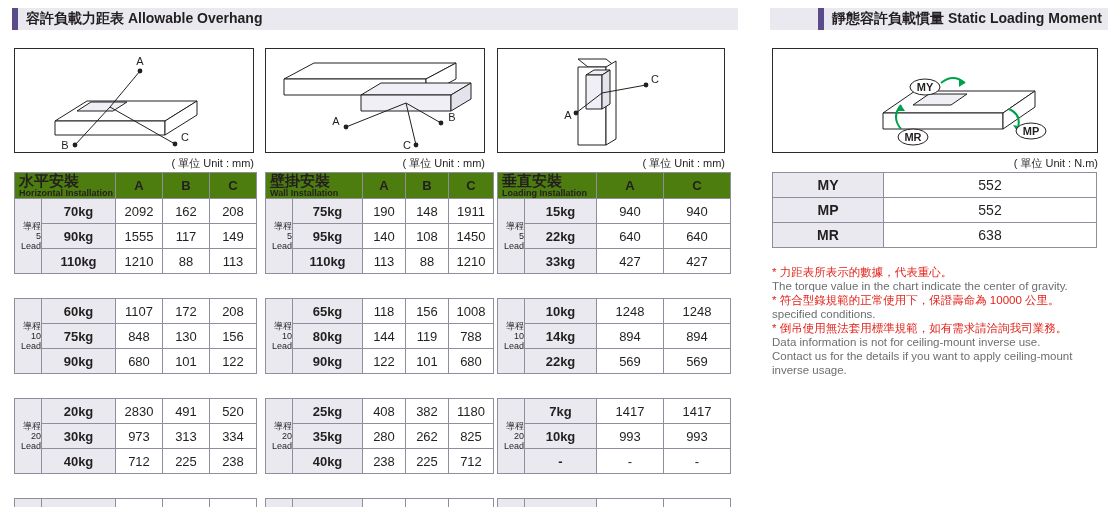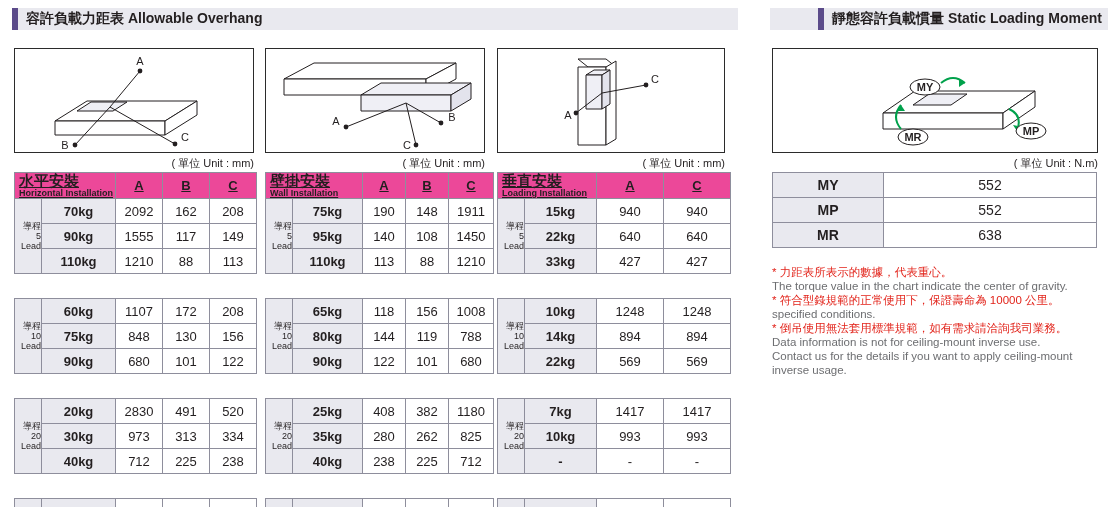--- a/index.html
+++ b/index.html
@@ -48,21 +48,21 @@
   
   table{border-collapse:collapse;position:absolute;font-size:13px;}
   table td,table th{
     border:1px solid #8e8e9c;
     text-align:center;
     padding:0;
     background:#ffffff;
     color:#231f20;
     font-weight:normal;
   }
-  .thead td{background:#ec4899;font-weight:bold;text-decoration:underline;}
+  .thead td{background:#4d7c0f;font-weight:bold;}
   .lead-cell{
     background:#e9e9ef;
     font-size:9px;line-height:10px;
     width:26px;
     font-weight:normal;
     text-align:right;
   }
   .load-cell{background:#e9e9ef;font-weight:bold;font-size:13px;}
   .corner{
     background:#e9e9ef;

